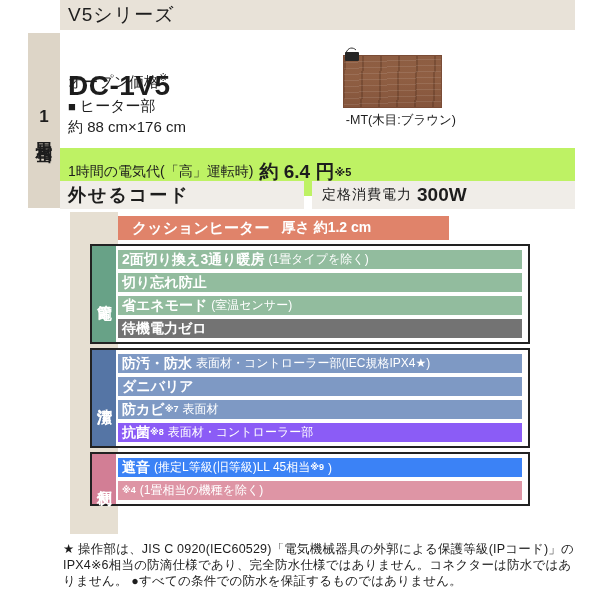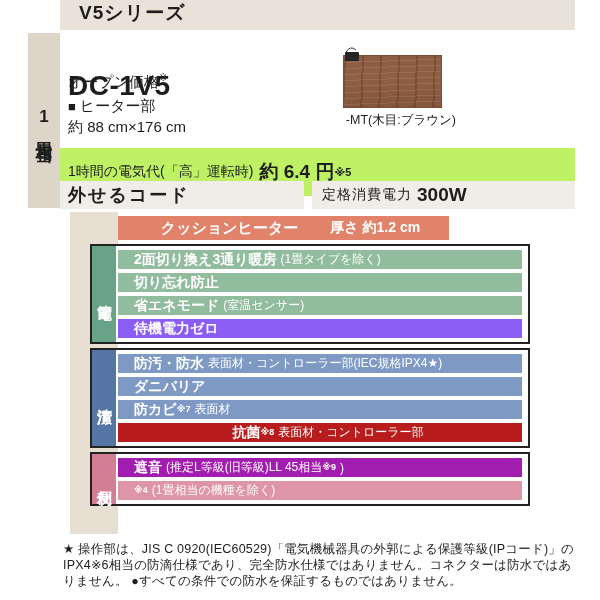--- a/index.html
+++ b/index.html
@@ -5,22 +5,22 @@
   html,body{margin:0;padding:0;}
   body{
     width:600px;height:600px;position:relative;background:#ffffff;
     font-family:"Liberation Sans","DejaVu Sans",sans-serif;
     color:#1d1d1d;overflow:hidden;
   }
   .abs{position:absolute;}
 
   
   .series-band{left:60px;top:0;width:515px;height:30px;background:#e8e2d8;
-    display:flex;align-items:flex-start;padding-left:19px;box-sizing:border-box;
-    font-weight:bold;font-size:19px;letter-spacing:1px;}
+    display:flex;align-items:center;padding-left:8px;box-sizing:border-box;
+    font-weight:normal;font-size:19px;letter-spacing:1px;}
 
   
   .side-tab{left:28px;top:33px;width:32px;height:175px;background:#ddd5c7;
     display:flex;align-items:center;justify-content:center;}
   .side-tab span{writing-mode:vertical-rl;text-orientation:upright;
     font-weight:bold;font-size:17px;letter-spacing:2px;}
 
   .model-name{left:68px;top:36px;font-weight:bold;font-size:28px;letter-spacing:0.5px;margin-top:34px;}
   .open-price{left:68px;top:72px;font-size:15px;}
   .open-price sup{font-size:10px;}
@@ -50,31 +50,31 @@
     font-weight:bold;font-size:18px;letter-spacing:2px;}
   .power-cell{left:312px;top:181px;width:263px;height:28px;background:#f0ede8;
     display:flex;align-items:center;padding-left:10px;box-sizing:border-box;}
   .power-label{font-size:14px;letter-spacing:1px;}
   .power-value{font-size:19px;font-weight:bold;margin-left:5px;}
 
   
   .beige-strip{left:70px;top:212px;width:48px;height:322px;background:#e6dfd2;}
   .salmon-bar{left:118px;top:216px;width:331px;height:24px;
     display:flex;align-items:center;padding-left:14px;box-sizing:border-box;
-    color:#ffffff;font-weight:bold;font-size:15px;justify-content:center;}
-  .salmon-bar .sub{margin-left:32px;font-size:14px;}
+    color:#ffffff;font-weight:bold;font-size:15px;}
+  .salmon-bar .sub{margin-left:12px;font-size:14px;}
   .section-box{left:90px;width:440px;border:2px solid #222222;background:#ffffff;
     box-sizing:border-box;}
   .label-col{position:absolute;left:0;top:0;bottom:0;width:24px;
     display:flex;align-items:center;justify-content:center;}
   .label-col span{writing-mode:vertical-rl;text-orientation:upright;
     color:#ffffff;font-weight:bold;font-size:15px;letter-spacing:1px;}
   .rows{margin:4px 6px 0 26px;}
   .feature-row{height:19px;margin-bottom:4px;display:flex;align-items:center;
-    padding-left:16px;box-sizing:border-box;color:#ffffff;white-space:nowrap;overflow:hidden;}
+    padding-left:4px;box-sizing:border-box;color:#ffffff;white-space:nowrap;overflow:hidden;}
   .feature-row .main{font-weight:bold;font-size:14px;}
   .feature-row .small{font-size:12px;margin-left:4px;}
   .feature-row sup{font-size:9px;font-weight:bold;position:relative;top:-1px;}
 
   
   .footnote{left:63px;top:541px;width:512px;font-size:12.5px;line-height:1.28;
     letter-spacing:0.2px;}
 </style>
 </head>
 <body>
@@ -136,21 +136,21 @@
           <span class="main">2面切り換え3通り暖房</span>
           <span class="small">(1畳タイプを除く)</span>
         </div>
         <div class="feature-row" style="background: rgb(146, 188, 158);">
           <span class="main">切り忘れ防止</span>
         </div>
         <div class="feature-row" style="background: rgb(146, 188, 158);">
           <span class="main">省エネモード</span>
           <span class="small">(室温センサー)</span>
         </div>
-        <div class="feature-row" style="background: #8b5cf6;">
+        <div class="feature-row" style="background: #737373;">
           <span class="main">待機電力ゼロ</span>
         </div>
       </div>
     </div>
     <div class="abs section-box" style="top: 348px;">
       <div class="label-col" style="background: rgb(85, 117, 165);">
         <span>清潔</span>
       </div>
       <div class="rows">
         <div class="feature-row" style="background: rgb(126, 153, 196);">
@@ -158,33 +158,33 @@
           <span class="small">表面材・コントローラー部(IEC規格IPX4★)</span>
         </div>
         <div class="feature-row" style="background: rgb(126, 153, 196);">
           <span class="main">ダニバリア</span>
         </div>
         <div class="feature-row" style="background: rgb(126, 153, 196);">
           <span class="main">防カビ</span>
           <sup>※7</sup>
           <span class="small">表面材</span>
         </div>
-        <div class="feature-row" style="background: #b91c1c; justify-content: center;">
+        <div class="feature-row" style="background: #8b5cf6;">
           <span class="main">抗菌</span>
           <sup>※8</sup>
           <span class="small">表面材・コントローラー部</span>
         </div>
       </div>
     </div>
     <div class="abs section-box" style="top: 452px;">
       <div class="label-col" style="background: rgb(210, 126, 149);">
         <span>便利</span>
       </div>
       <div class="rows">
-        <div class="feature-row" style="background: #a21caf;">
+        <div class="feature-row" style="background: #3b82f6;">
           <span class="main">遮音</span>
           <span class="small">(推定L等級(旧等級)LL 45相当</span>
           <sup>※9</sup>
           <span class="small">)</span>
         </div>
         <div class="feature-row" style="background: rgb(222, 149, 165);">
           <sup>※4</sup>
           <span class="small">(1畳相当の機種を除く)</span>
         </div>
       </div>

